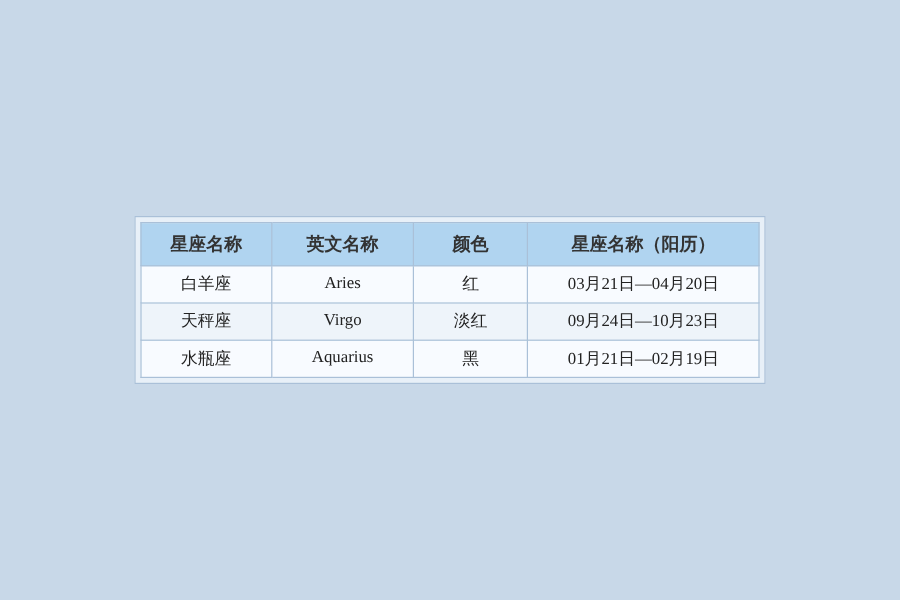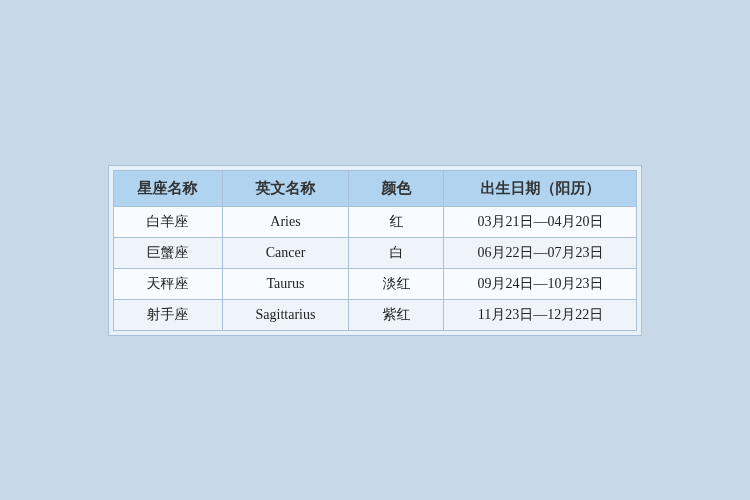--- a/index.html
+++ b/index.html
@@ -55,43 +55,37 @@
 </head>
 <body>
 
 <div class="table-container">
   <table>
     <thead>
       <tr>
         <th>星座名称</th>
         <th>英文名称</th>
         <th>颜色</th>
-        <th>出生日期（阳历）</th>
+        <th>星座名称（阳历）</th>
       </tr>
     </thead>
     <tbody id="table-body">
     <tr>
           <td>白羊座</td>
           <td>Aries</td>
           <td>红</td>
           <td>03月21日—04月20日</td>
         </tr>
         <tr>
-          <td>巨蟹座</td>
-          <td>Cancer</td>
-          <td>白</td>
-          <td>06月22日—07月23日</td>
-        </tr>
-        <tr>
           <td>天秤座</td>
-          <td>Taurus</td>
+          <td>Virgo</td>
           <td>淡红</td>
           <td>09月24日—10月23日</td>
         </tr>
         <tr>
-          <td>射手座</td>
-          <td>Sagittarius</td>
-          <td>紫红</td>
-          <td>11月23日—12月22日</td>
+          <td>水瓶座</td>
+          <td>Aquarius</td>
+          <td>黑</td>
+          <td>01月21日—02月19日</td>
         </tr>
       </tbody>
   </table>
 </div>
 
 </body></html>

